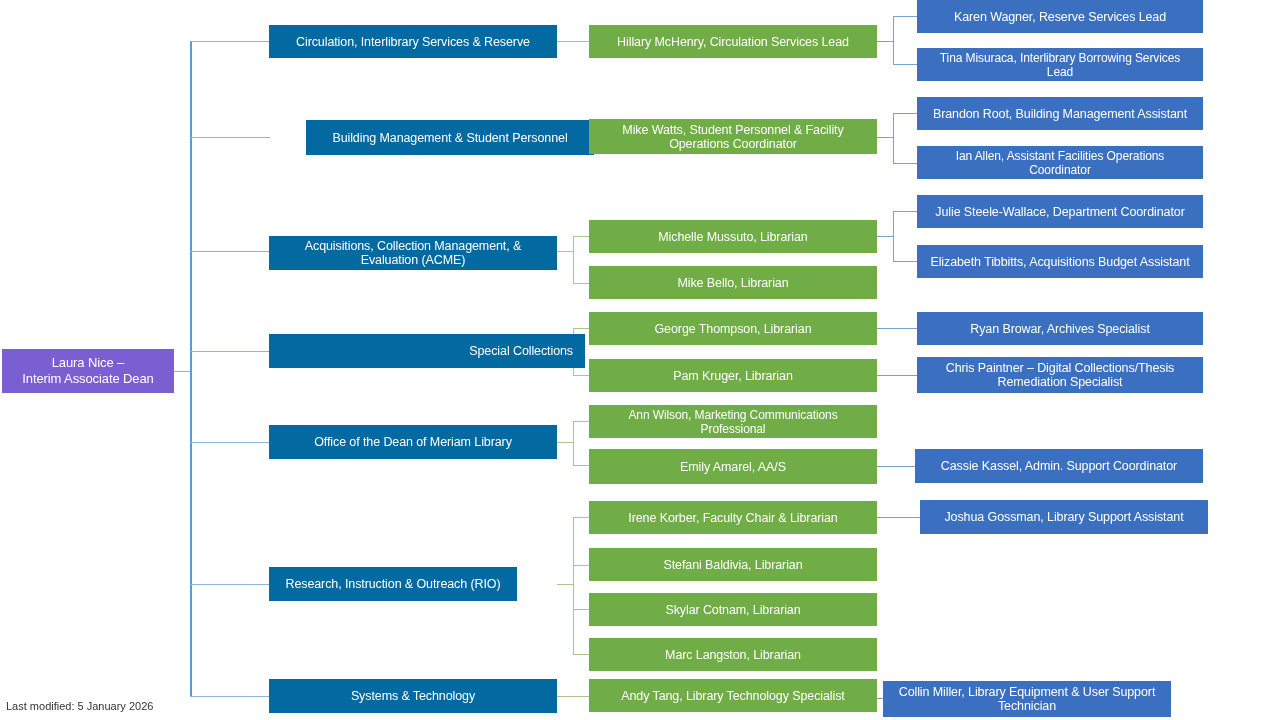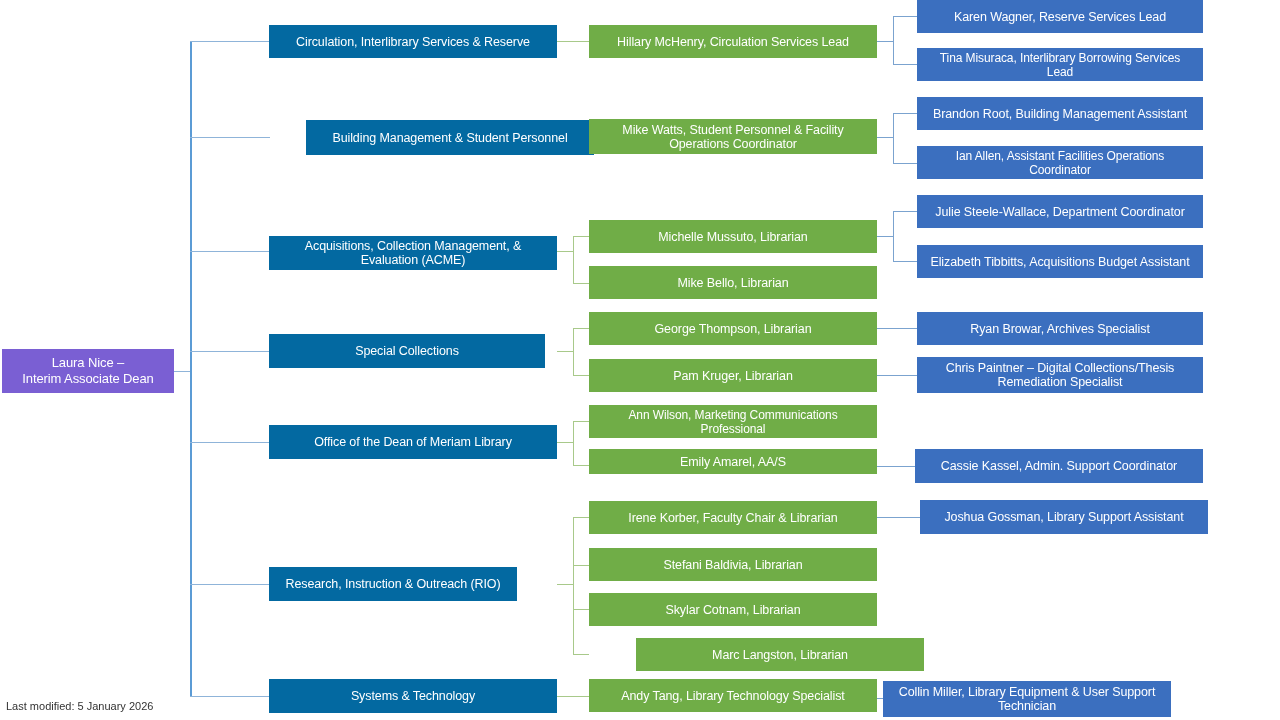--- a/index.html
+++ b/index.html
@@ -141,21 +141,21 @@
   </div>
 
   <div class="node l1" style="left:269px; top:120px; width:288px; height:35px;margin-left:37px;">
     <span class="label">Building Management &amp; Student Personnel</span>
   </div>
 
   <div class="node l1" style="left:269px; top:236px; width:288px; height:34px;">
     <span class="label">Acquisitions, Collection Management, &amp; Evaluation (ACME)</span>
   </div>
 
-  <div class="node l1" style="left:269px; top:334px; width:276px; height:34px;">
+  <div class="node l1" style="left:269px; top:334px; width:316px; height:34px;text-align:right;">
     <span class="label">Special Collections</span>
   </div>
 
   <div class="node l1" style="left:269px; top:425px; width:288px; height:34px;">
     <span class="label">Office of the Dean of Meriam Library</span>
   </div>
 
   <div class="node l1" style="left:269px; top:567px; width:248px; height:34px;">
     <span class="label">Research, Instruction &amp; Outreach (RIO)</span>
   </div>
@@ -185,37 +185,37 @@
   </div>
 
   <div class="node l2" style="left:589px; top:359px; width:288px; height:33px;">
     <span class="label">Pam Kruger, Librarian</span>
   </div>
 
   <div class="node l2" style="left:589px; top:405px; width:288px; height:33px; font-size:12px;">
     <span class="label">Ann Wilson, Marketing Communications Professional</span>
   </div>
 
-  <div class="node l2" style="left:589px; top:449px; width:288px; height:25px;">
+  <div class="node l2" style="left:589px; top:449px; width:288px; height:35px;">
     <span class="label">Emily Amarel, AA/S</span>
   </div>
 
   <div class="node l2" style="left:589px; top:501px; width:288px; height:33px;">
     <span class="label">Irene Korber, Faculty Chair &amp; Librarian</span>
   </div>
 
   <div class="node l2" style="left:589px; top:548px; width:288px; height:33px;">
     <span class="label">Stefani Baldivia, Librarian</span>
   </div>
 
   <div class="node l2" style="left:589px; top:593px; width:288px; height:33px;">
     <span class="label">Skylar Cotnam, Librarian</span>
   </div>
 
-  <div class="node l2" style="left:589px; top:638px; width:288px; height:33px;margin-left:47px;">
+  <div class="node l2" style="left:589px; top:638px; width:288px; height:33px;">
     <span class="label">Marc Langston, Librarian</span>
   </div>
 
   <div class="node l2" style="left:589px; top:679px; width:288px; height:33px;">
     <span class="label">Andy Tang, Library Technology Specialist</span>
   </div>
 
   <div class="node l3" style="left:917px; top:0px; width:286px; height:33px;">
     <span class="label">Karen Wagner, Reserve Services Lead</span>
   </div>

